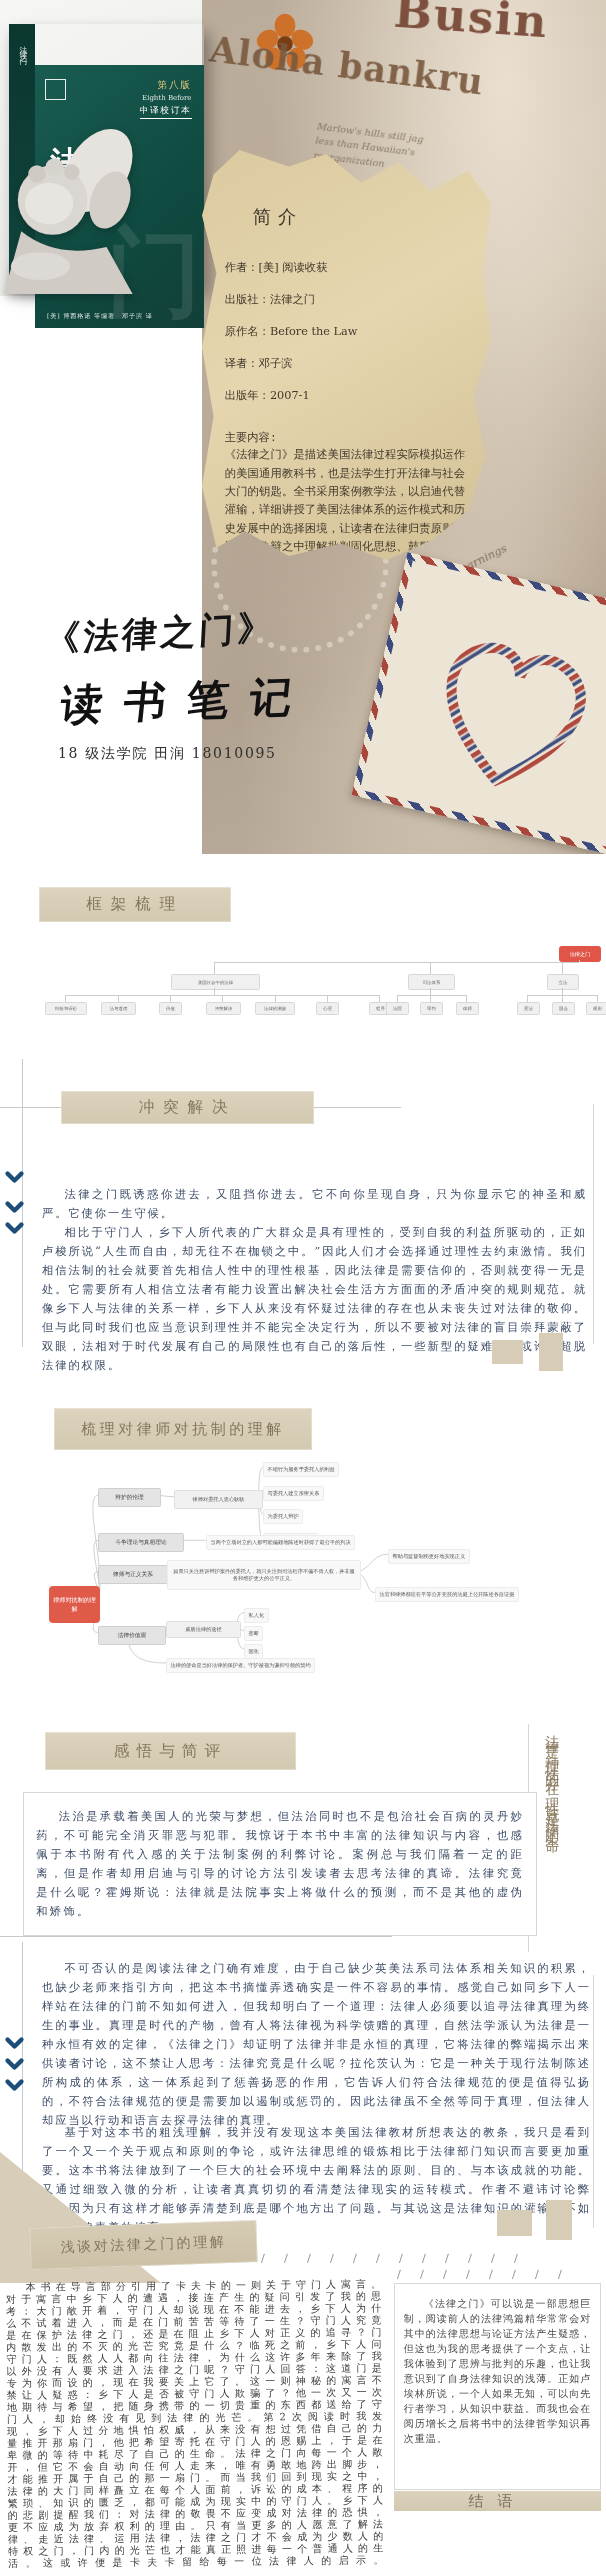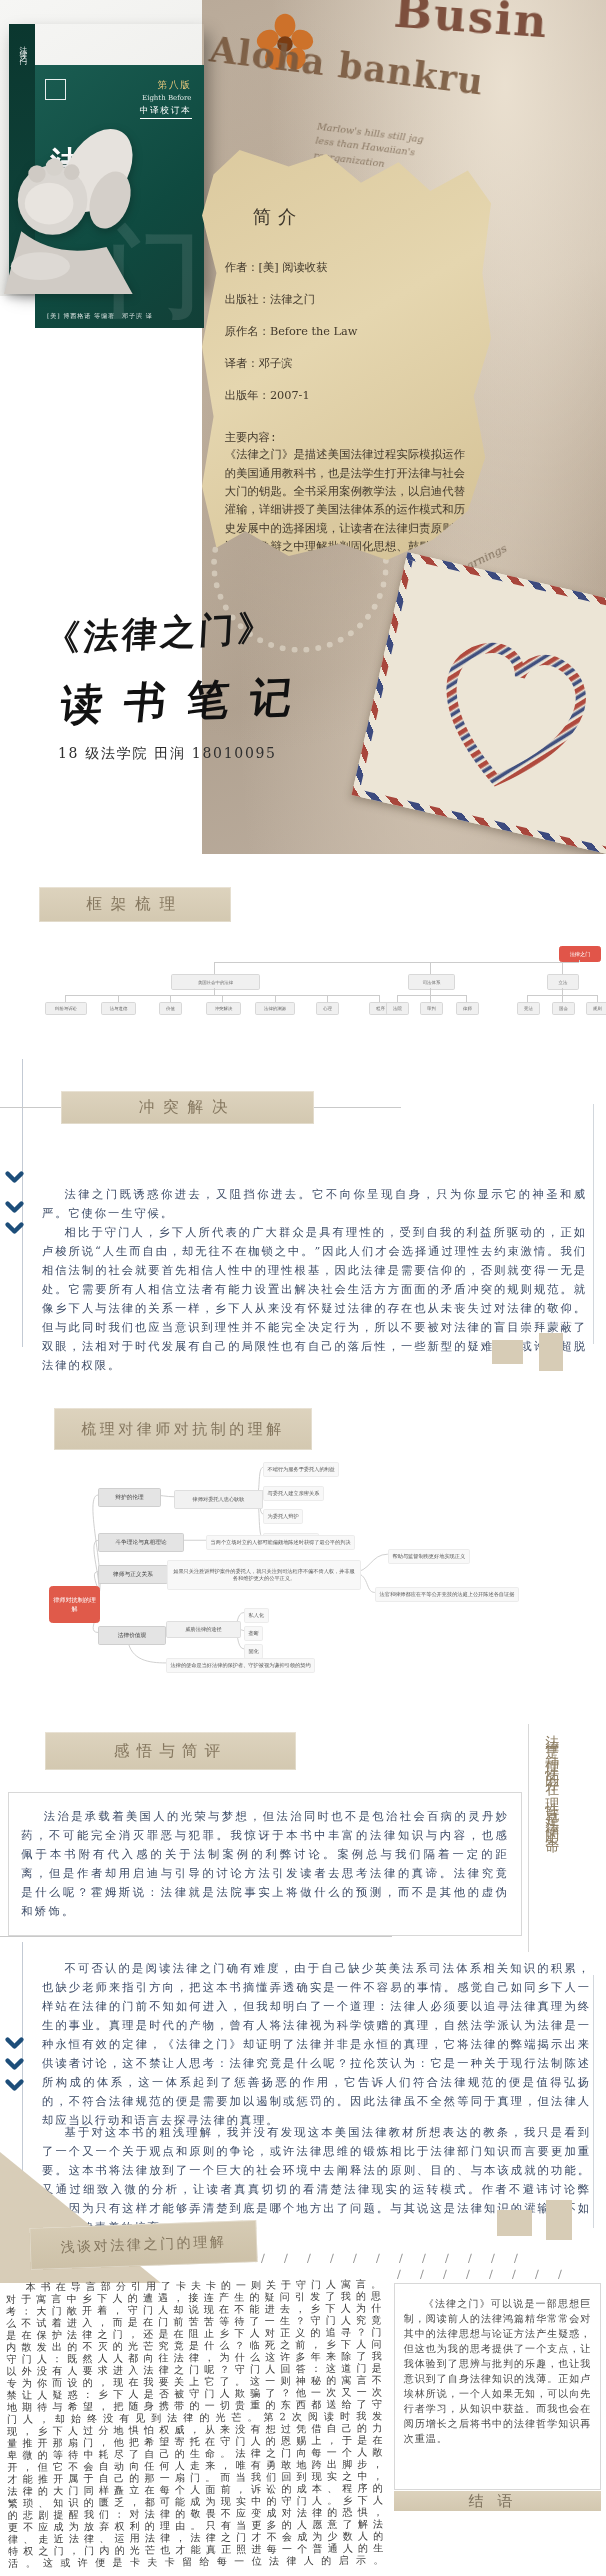--- a/index.html
+++ b/index.html
@@ -296,21 +296,21 @@
     <div class="mm mm-plain" style="left:244px;top:171px;height:11.3px;">垄断</div>
     <div class="mm mm-plain" style="left:244px;top:189px;height:11.3px;">固化</div>
     <div class="mm mm-plain" style="left:166px;top:203px;height:11.3px;">法律的使命是当好法律的保护者、守护被视为谦抑引领的契约</div>
   </div>
 
   <div class="abs hdr" style="left:45px;top:1732px;width:251px;height:38px;letter-spacing:7px;">感悟与简评</div>
   <div class="abs vertical-panel" style="left:528px;top:1724px;height:228px;">
     <span>法律是一种理性的存在</span>
     <span>理性就是法律的生命</span>
   </div>
-  <div class="abs box revtxt" style="left:8px;top:1792px;width:488px;padding:14px 12.2px;">
+  <div class="abs box revtxt" style="left:23px;top:1792px;width:488px;padding:14px 12.2px;">
     <p>法治是承载着美国人的光荣与梦想，但法治同时也不是包治社会百病的灵丹妙药，不可能完全消灭罪恶与犯罪。我惊讶于本书中丰富的法律知识与内容，也感佩于本书附有代入感的关于法制案例的利弊讨论。案例总与我们隔着一定的距离，但是作者却用启迪与引导的讨论方法引发读者去思考法律的真谛。法律究竟是什么呢？霍姆斯说：法律就是法院事实上将做什么的预测，而不是其他的虚伪和矫饰。</p>
   </div>
   <div class="abs hline" style="left:0;top:1936px;width:392px;"></div>
   <div class="abs vline" style="left:22px;top:1942px;height:288px;"></div>
   <svg class="abs chev" style="left:5.2px;top:2037px;" viewBox="0 0 22 15" width="19" height="13">
       <path d="M3 3 L11 11 L19 3" stroke="#1d4e7a" stroke-width="5" fill="none" stroke-linecap="round" stroke-linejoin="round"></path>
     </svg>
   <svg class="abs chev" style="left:5.2px;top:2058px;" viewBox="0 0 22 15" width="19" height="13">
       <path d="M3 3 L11 11 L19 3" stroke="#1d4e7a" stroke-width="5" fill="none" stroke-linecap="round" stroke-linejoin="round"></path>
     </svg>

